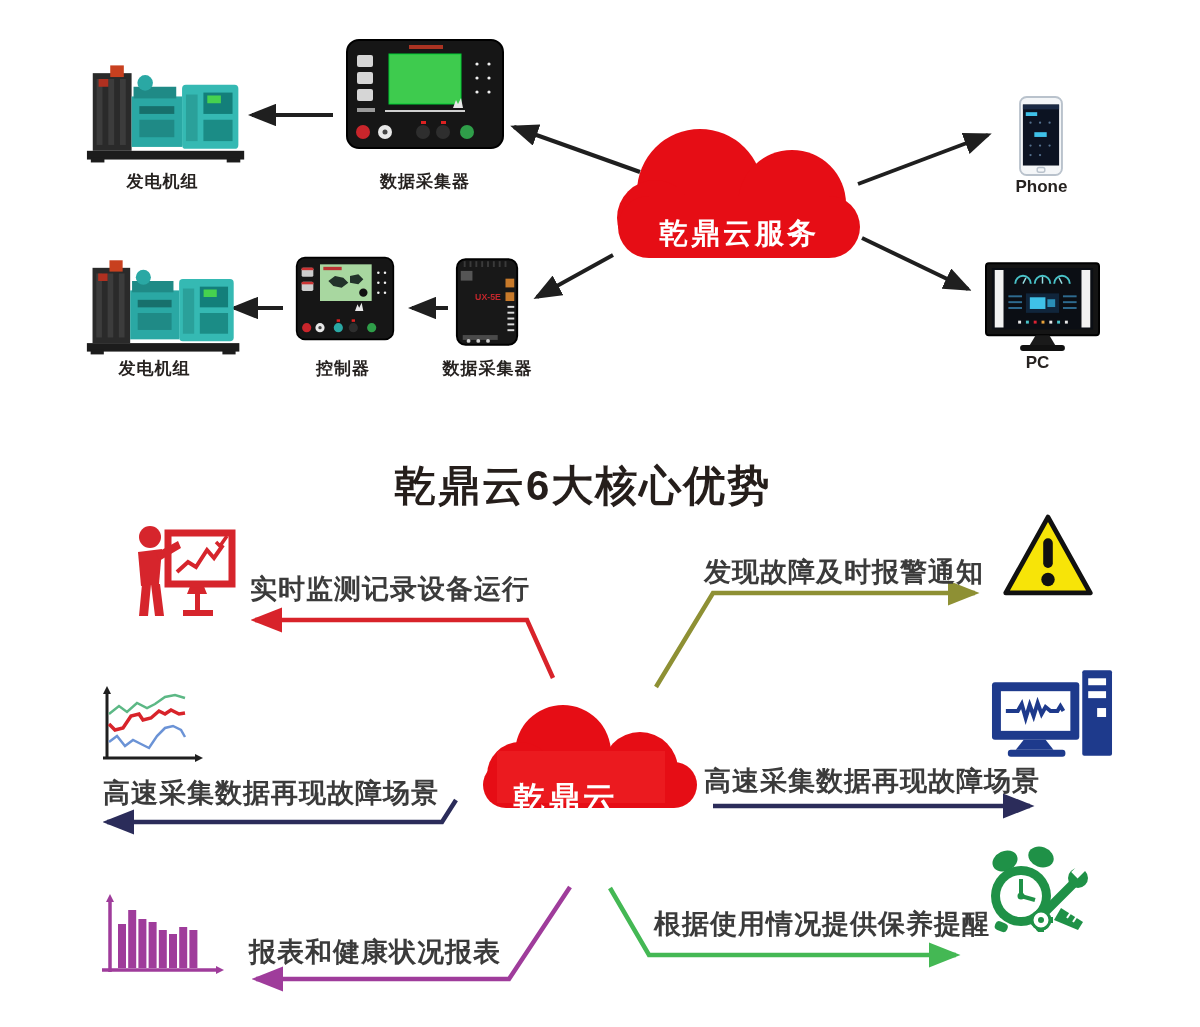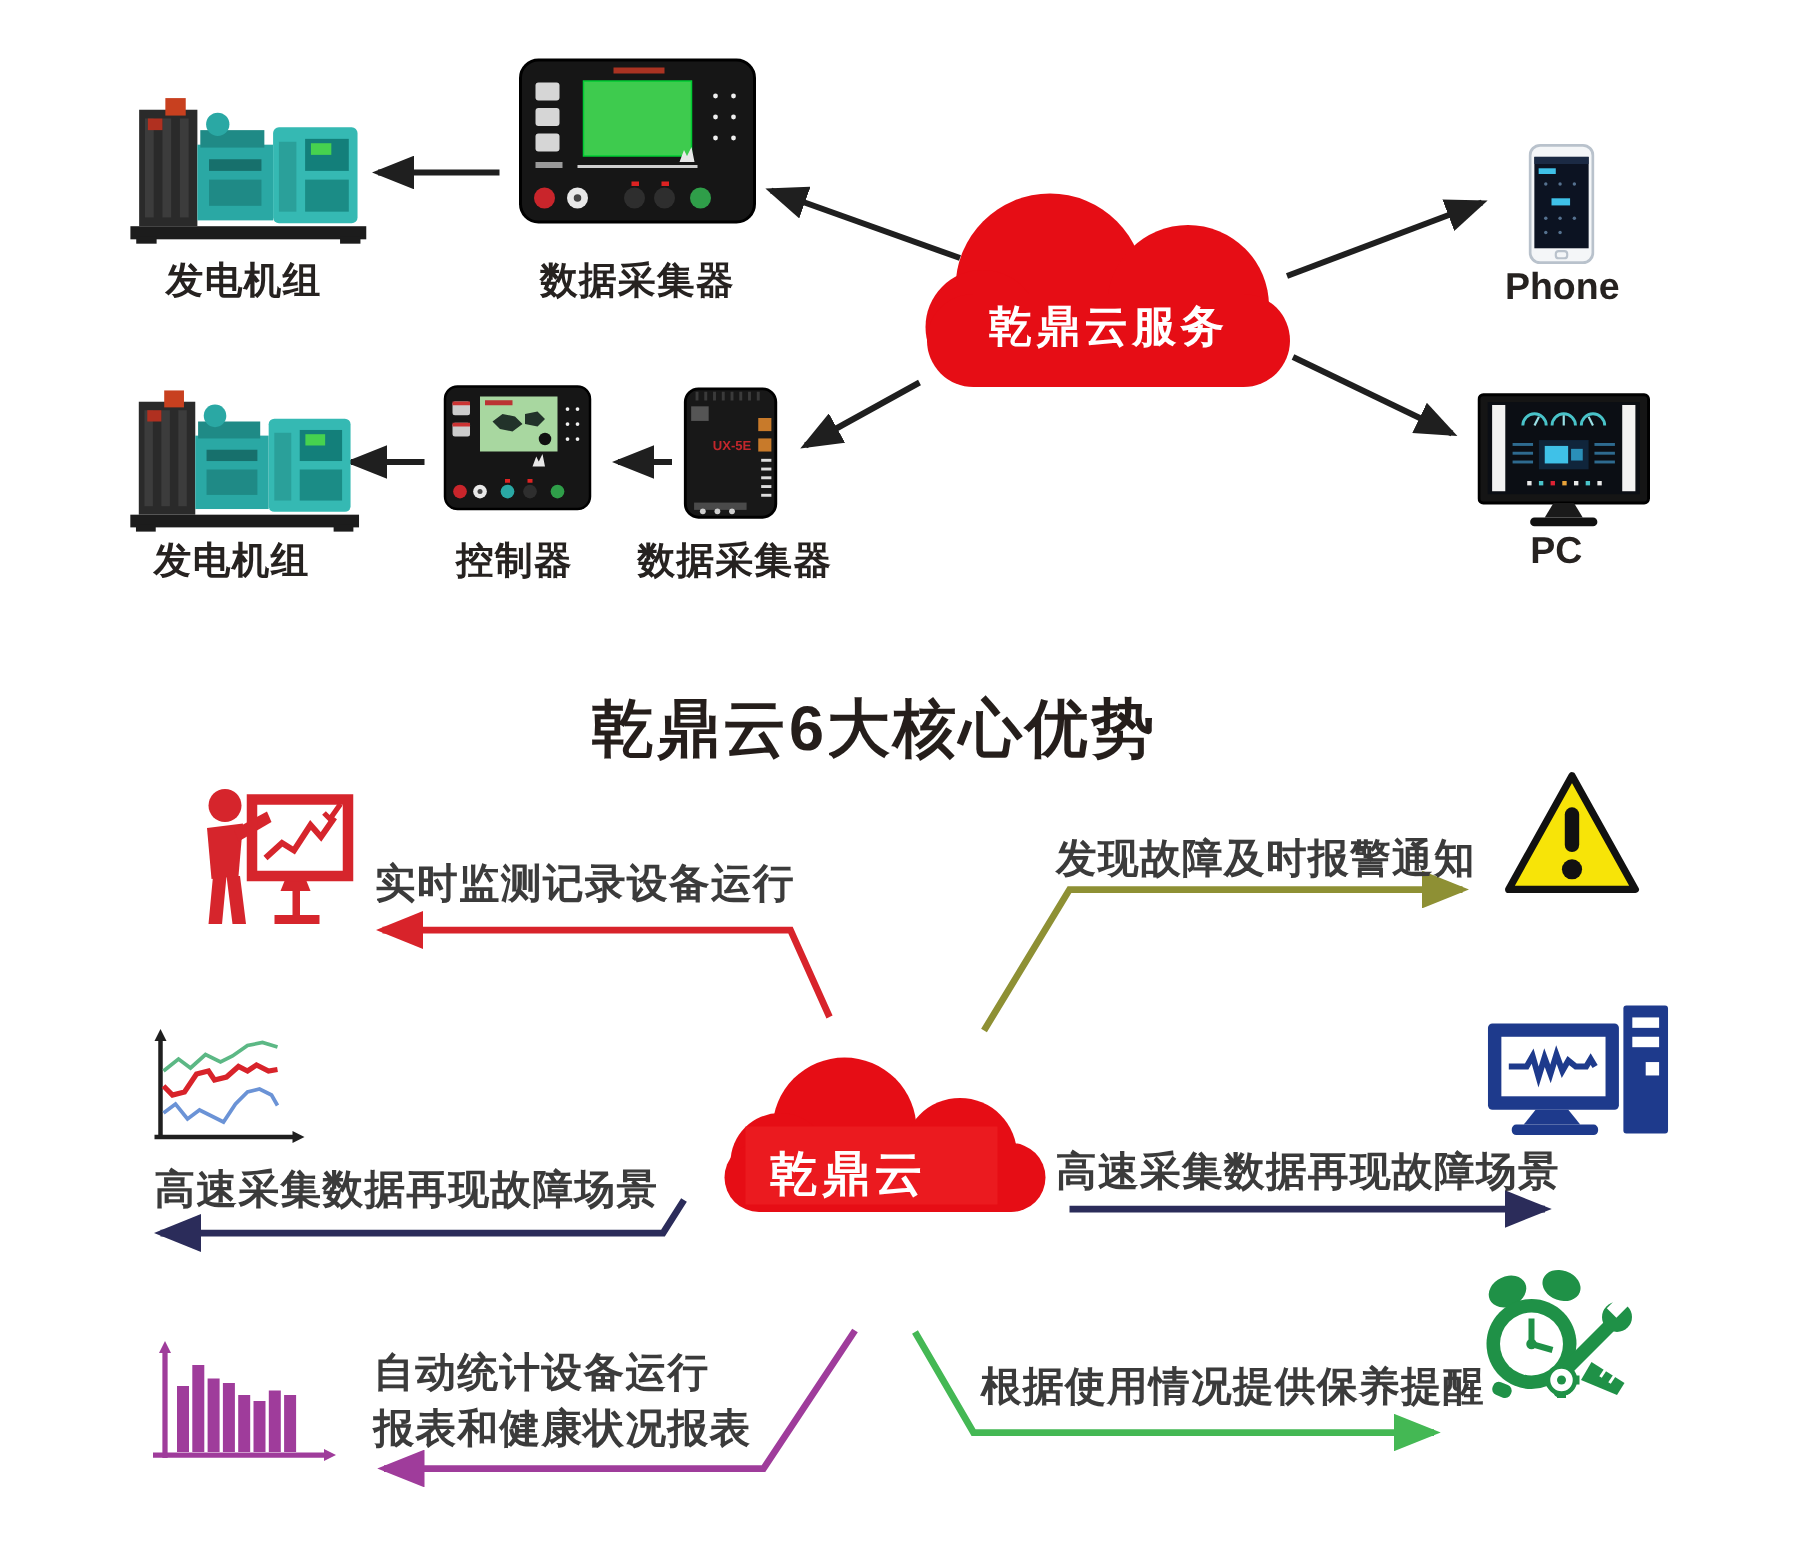--- a/index.html
+++ b/index.html
@@ -1,22 +1,22 @@
 <!DOCTYPE html>
 <html><head>
 <meta charset="utf-8">
 <style>
   html,body{margin:0;padding:0;background:#fff;}
   .canvas{position:relative;width:1200px;height:1027px;background:#ffffff;overflow:hidden;
           font-family:"Liberation Sans","DejaVu Sans",sans-serif;}
   .layer{position:absolute;left:0;top:0;width:1200px;height:1027px;}
   .dev{position:absolute;}
-  .lbl{position:absolute;color:#262220;font-size:25px;font-weight:600;text-align:center;letter-spacing:1px;white-space:nowrap;}
+  .lbl{position:absolute;color:#262220;font-size:17px;font-weight:600;text-align:center;letter-spacing:1px;white-space:nowrap;}
   .adv{position:absolute;color:#3b3b3b;font-size:27px;font-weight:700;letter-spacing:1px;white-space:nowrap;}
-  .cloudtxt{position:absolute;color:#ffffff;font-weight:700;text-align:center;letter-spacing:3px;white-space:nowrap;}
+  .cloudtxt{position:absolute;color:#ffffff;font-weight:700;text-align:center;letter-spacing:3px;white-space:nowrap;margin-top:16px;}
   .title{position:absolute;left:394px;top:458px;width:400px;color:#251e1b;font-size:42px;font-weight:800;
          text-align:left;letter-spacing:2px;white-space:nowrap;}
 </style>
 </head>
 <body>
 
 <div class="canvas">
 
   <svg class="layer" viewBox="0 0 1200 1027">
     <defs>
@@ -280,21 +280,20 @@
   <div class="lbl" style="left:293px;top:357px;width:100px">控制器</div>
   <div class="lbl" style="left:425px;top:357px;width:125px">数据采集器</div>
 
   <div class="title">乾鼎云6大核心优势</div>
   <div class="cloudtxt" style="left:473px;top:761px;width:185px;font-size:32px">乾鼎云</div>
 
   <div class="adv" style="left:250px;top:571px">实时监测记录设备运行</div>
   <div class="adv" style="left:704px;top:554px">发现故障及时报警通知</div>
   <div class="adv" style="left:103px;top:775px">高速采集数据再现故障场景</div>
   <div class="adv" style="left:704px;top:763px">高速采集数据再现故障场景</div>
-  <div class="adv" style="left:249px;top:897px">自动统计设备运行</div>
   <div class="adv" style="left:249px;top:934px">报表和健康状况报表</div>
   <div class="adv" style="left:654px;top:906px">根据使用情况提供保养提醒</div>
 
   <svg class="dev" style="left:128px;top:520px" width="114" height="118" viewBox="0 0 114 118">
     <g fill="#d6252c">
       <circle cx="22" cy="17" r="11"></circle>
       <path d="M10,32 L34,29 L31,64 L13,66 Z"></path>
       <path d="M28,33 L50,21 L53,28 L31,41 Z"></path>
       <path d="M14,64 h9 l-3,32 h-9 z"></path>
       <path d="M23,64 h9 l4,32 h-9 z"></path>

